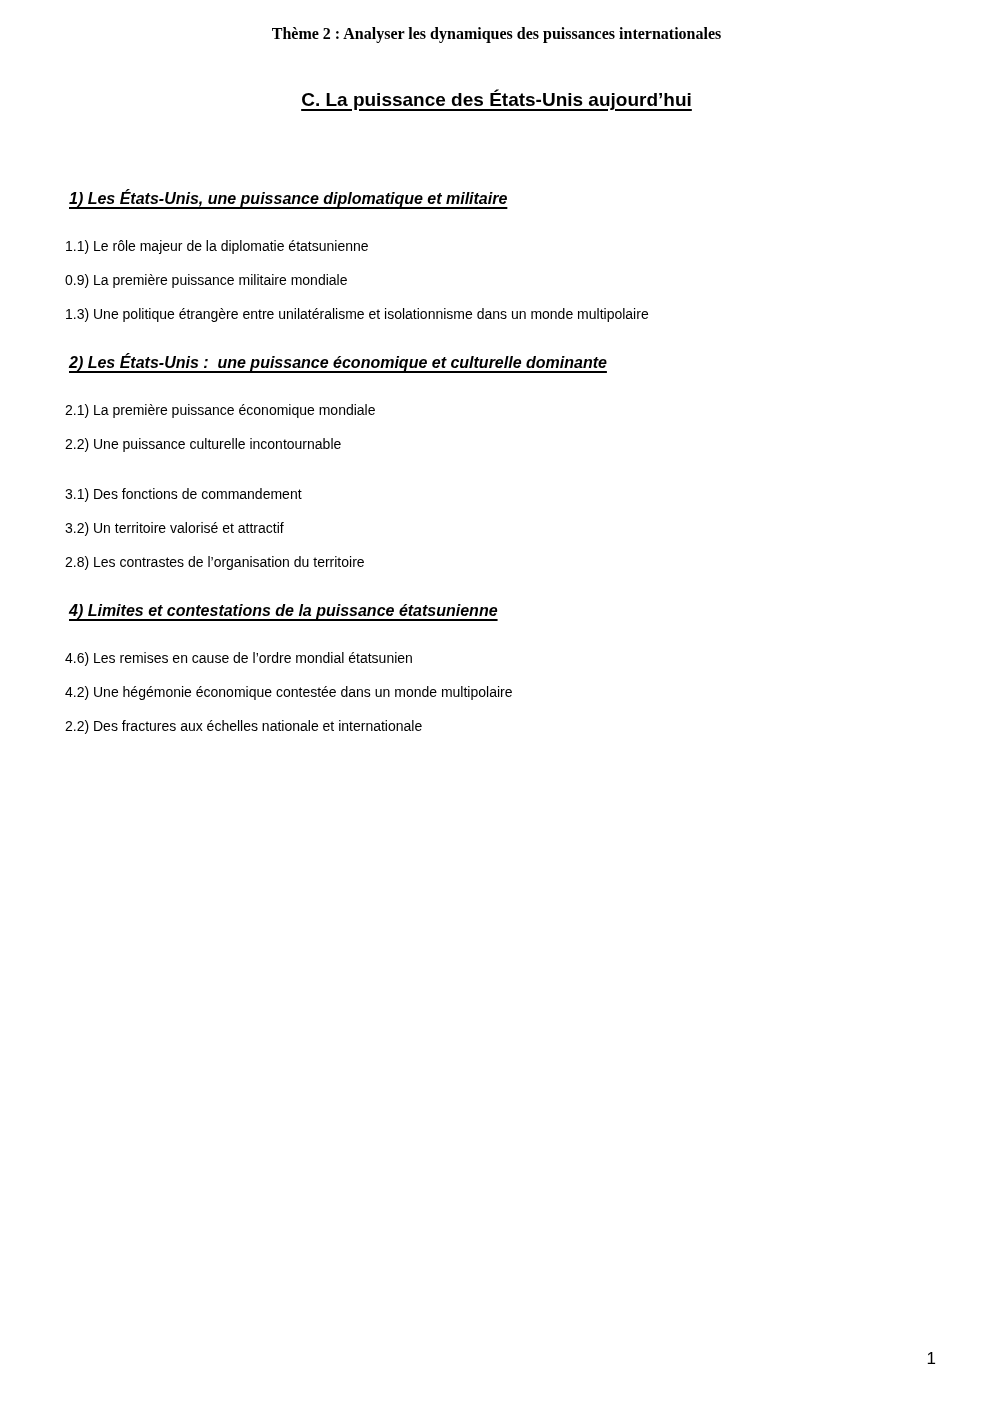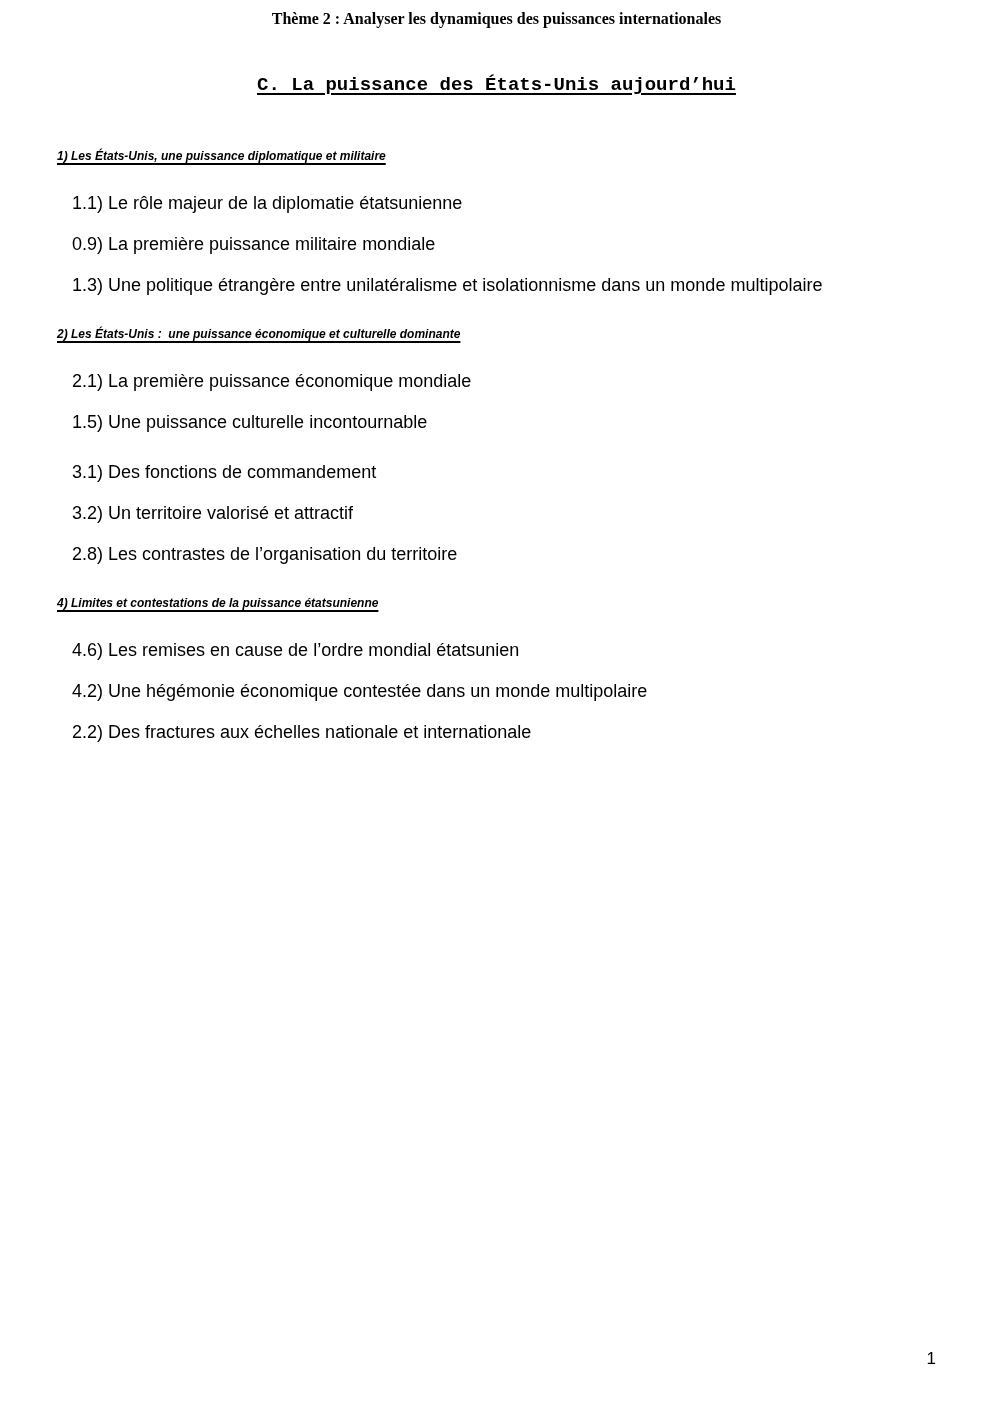--- a/index.html
+++ b/index.html
@@ -11,59 +11,58 @@
     width: 993px;
     height: 1404px;
     font-family: "Liberation Sans", sans-serif;
     color: #000000;
   }
   .page {
     position: relative;
     box-sizing: border-box;
     width: 993px;
     height: 1367px;
-    padding: 9px 57px 0 57px;
+    padding: 24px 57px 0 57px;
     background: #ffffff;
     overflow: hidden;
   }
   .doc-header {
     font-family: "Liberation Serif", serif;
     font-weight: 700;
     font-size: 16px;
     line-height: 19px;
     text-align: center;
     white-space: pre-wrap;
   }
   .doc-title {
-    margin: 45px 0 47px 0;
+    margin: 45px 0 75px 0;
     font-size: 19px;
     font-weight: 700;
     line-height: 24px;
     text-align: center;
     text-decoration: underline;
     text-decoration-thickness: 2px;
     text-underline-offset: 3px;
     white-space: pre-wrap;
-    font-family: Liberation Mono, monospace;
   }
   .section { margin-top: 24px; }
   .sec-heading {
-    margin: 0 0 22px 0;
-    font-size: 12px;
+    margin: 0 0 22px 12px;
+    font-size: 16px;
     font-weight: 700;
     font-style: italic;
     line-height: 24px;
     text-decoration: underline;
     text-decoration-thickness: 2px;
     text-underline-offset: 3px;
     white-space: pre-wrap;
   }
   .toc-item {
-    margin: 15px;
-    font-size: 18px;
+    margin: 8px;
+    font-size: 14px;
     line-height: 26px;
     white-space: pre-wrap;
   }
   .page-number {
     position: absolute;
     top: 1349px;
     right: 57px;
     font-size: 17px;
     line-height: 20px;
   }
@@ -80,21 +79,21 @@
   <section class="section">
     <h2 class="sec-heading">1) Les États-Unis, une puissance diplomatique et militaire</h2>
     <p class="toc-item">1.1) Le rôle majeur de la diplomatie étatsunienne</p>
     <p class="toc-item">0.9) La première puissance militaire mondiale</p>
     <p class="toc-item">1.3) Une politique étrangère entre unilatéralisme et isolationnisme dans un monde multipolaire</p>
   </section>
 
   <section class="section">
     <h2 class="sec-heading">2) Les États-Unis :  une puissance économique et culturelle dominante</h2>
     <p class="toc-item">2.1) La première puissance économique mondiale</p>
-    <p class="toc-item">1.5) Une puissance culturelle incontournable</p>
+    <p class="toc-item">2.2) Une puissance culturelle incontournable</p>
   </section>
 
   <section class="section">
     <p class="toc-item">3.1) Des fonctions de commandement</p>
     <p class="toc-item">3.2) Un territoire valorisé et attractif</p>
     <p class="toc-item">2.8) Les contrastes de l’organisation du territoire</p>
   </section>
 
   <section class="section">
     <h2 class="sec-heading">4) Limites et contestations de la puissance étatsunienne</h2>

